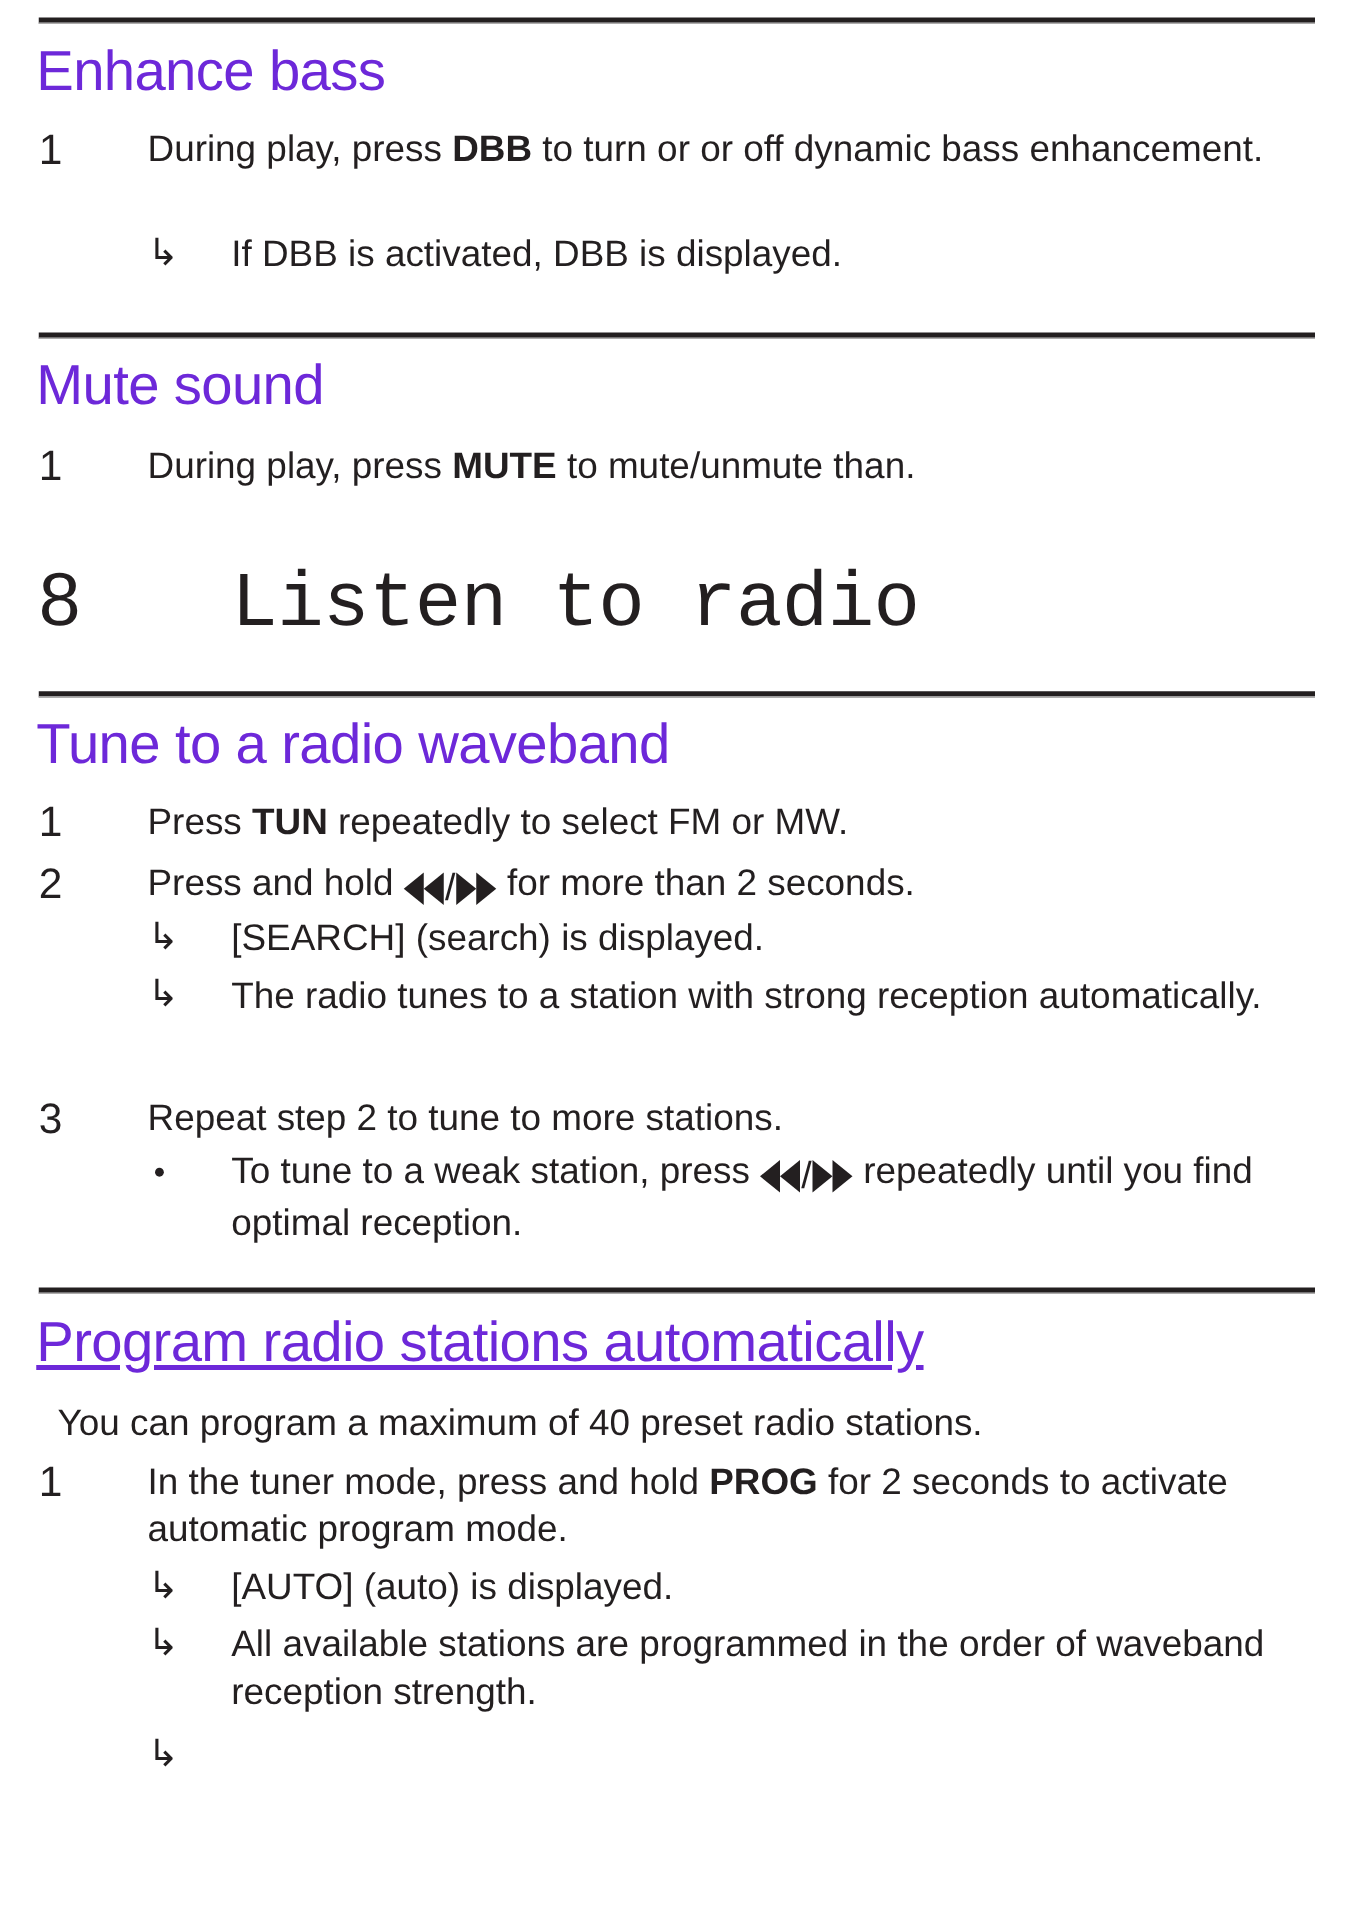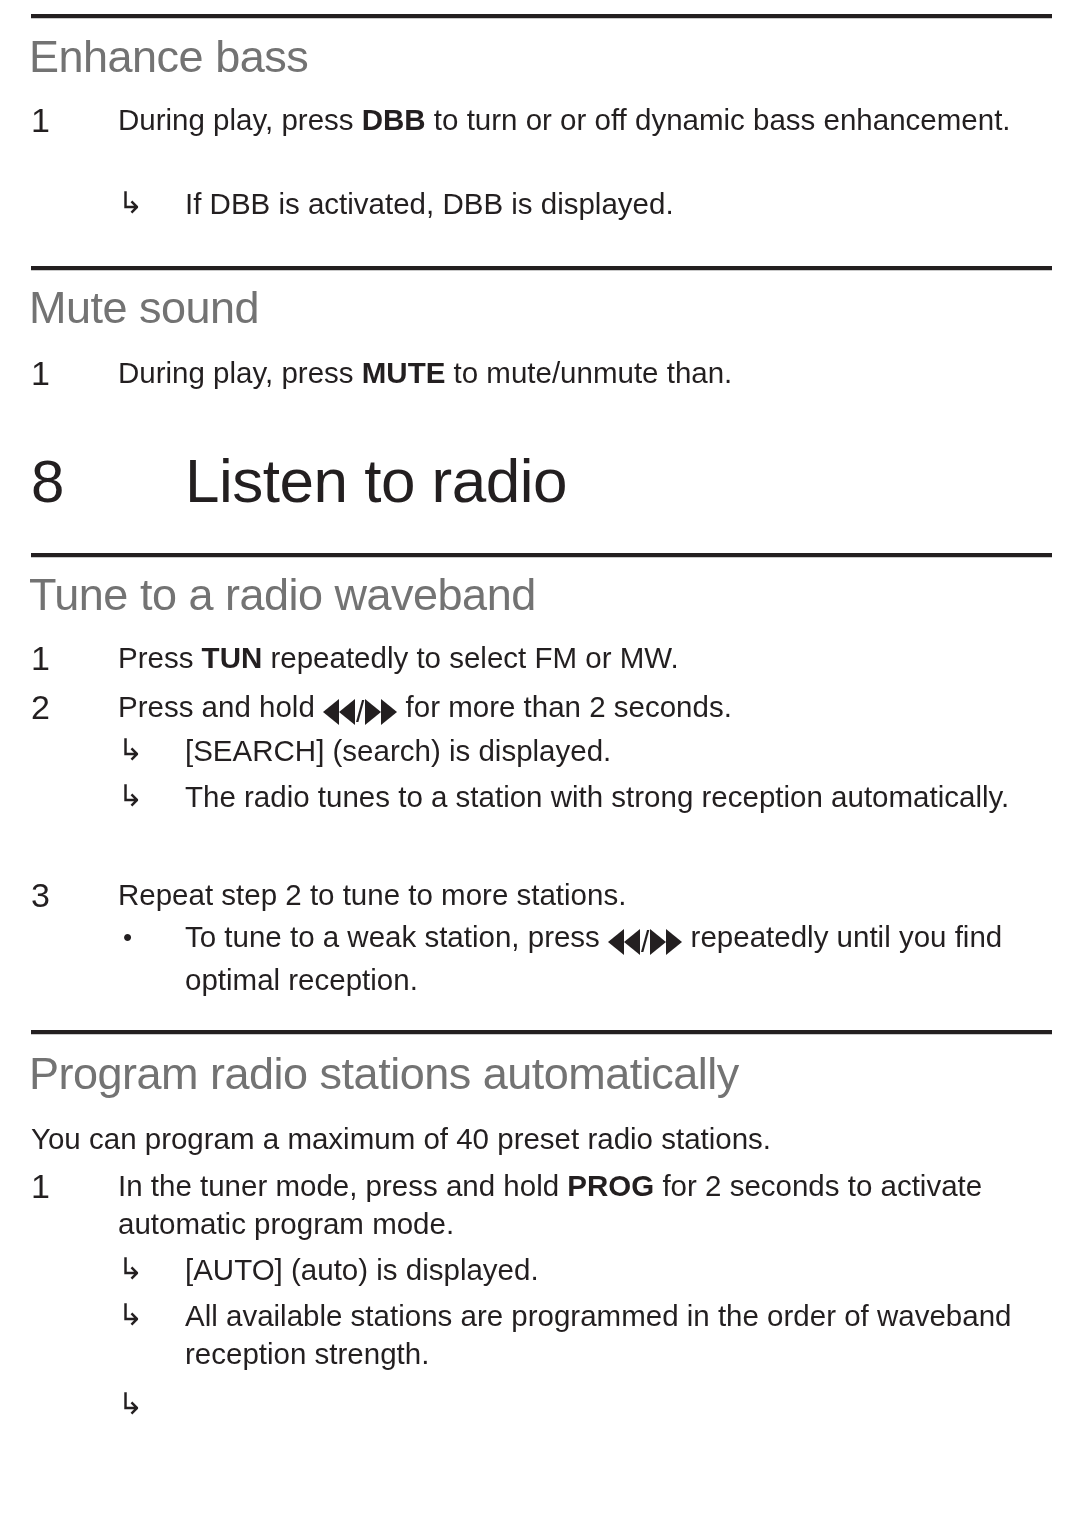--- a/index.html
+++ b/index.html
@@ -35,21 +35,21 @@
 
   
   .section-heading {
     position: absolute;
     left: 29px;
     font-size: 45px;
     font-weight: 400;
     letter-spacing: -0.5px;
     line-height: 1;
     white-space: nowrap;
-    color: #737373;
+    color: #6d28d9;
   }
 
   .chapter {
     position: absolute;
     left: 31px;
     right: 28px;
     display: flex;
     align-items: baseline;
     font-size: 62px;
     font-weight: 400;
@@ -57,20 +57,21 @@
     letter-spacing: -0.5px;
     color: #231f20;
   }
   .chapter .chapter-num {
     width: 154px;
     flex: 0 0 154px;
     font-size: 60px;
   }
   .chapter .chapter-title {
     flex: 1 1 auto;
+    font-family: Liberation Mono, monospace;
   }
 
   
   .step {
     position: absolute;
     left: 31px;
     right: 28px;
     display: flex;
     align-items: flex-start;
     font-size: 29.5px;
@@ -83,21 +84,21 @@
     font-size: 34px;
     line-height: 38px;
     font-weight: 400;
   }
   .step .step-text {
     flex: 1 1 auto;
   }
 
   .plain-para {
     position: absolute;
-    left: 31px;
+    left: 46px;
     right: 28px;
     font-size: 29.5px;
     line-height: 38px;
     color: #231f20;
   }
 
   
   .subitem {
     position: absolute;
     left: 31px;
@@ -225,21 +226,21 @@
     <span class="step-text">Repeat step 2 to tune to more stations.</span>
   </div>
 
   <div class="subitem" style="top:918px;">
     <span class="marker bullet">•</span>
     <span class="sub-text"><span>To tune to a weak station, press </span><span class="transport"><span class="tri left"></span><span class="tri left"></span><span class="slash">/</span><span class="tri right"></span><span class="tri right"></span></span><span> repeatedly until you find optimal reception.</span></span>
   </div>
 
   <div class="rule" style="top:1030px;"></div>
 
-  <div class="section-heading" style="top:1051px;">Program radio stations automatically</div>
+  <div class="section-heading" style="top:1051px;text-decoration:underline;">Program radio stations automatically</div>
 
   <div class="plain-para" style="top:1120px;">You can program a maximum of 40 preset radio stations.</div>
 
   <div class="step" style="top:1167px;">
     <span class="num">1</span>
     <span class="step-text"><span>In the tuner mode, press and hold </span><b>PROG</b><span> for 2 seconds to activate automatic program mode.</span></span>
   </div>
 
   <div class="subitem" style="top:1251px;">
     <span class="marker"><span class="arrow-glyph">↳</span></span>

